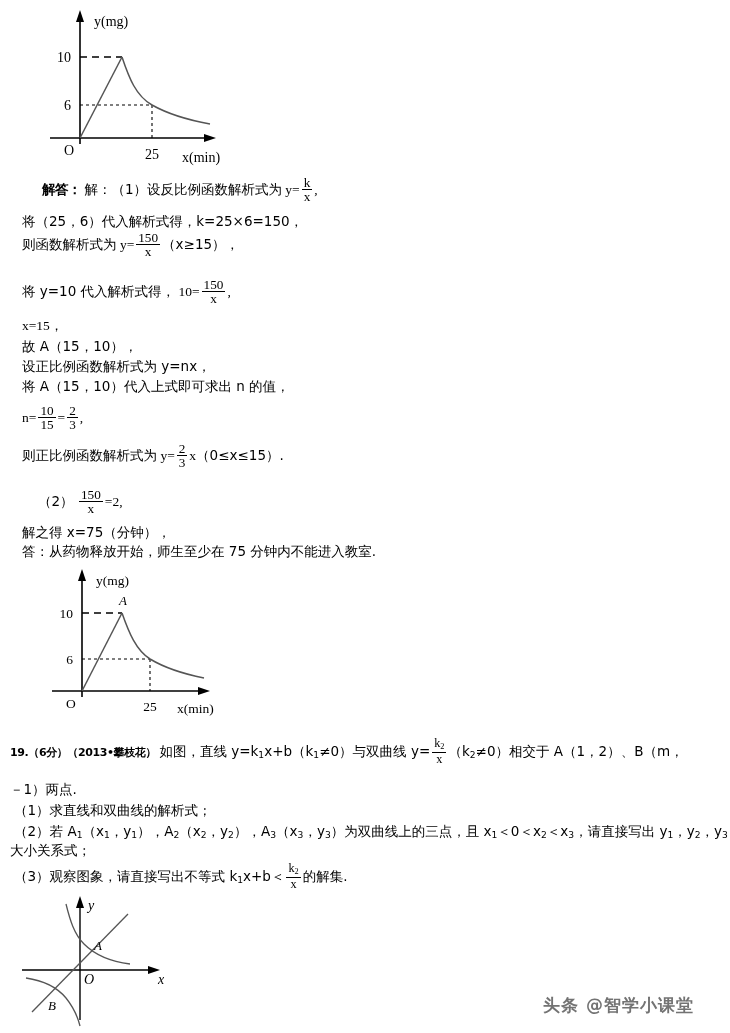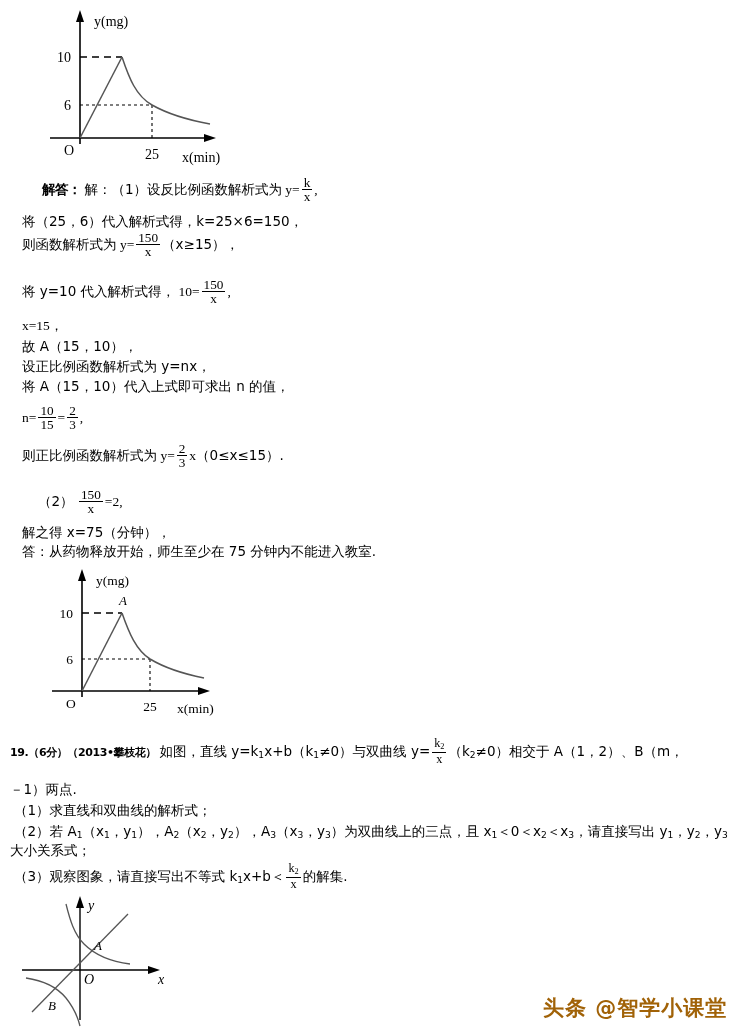--- a/index.html
+++ b/index.html
@@ -78,23 +78,23 @@
     position: absolute;
     font-size: 13.5px;
     white-space: nowrap;
     line-height: 1.3;
   }
 
   
   .watermark {
     position: absolute;
     font-family: "DejaVu Sans", "Liberation Sans", sans-serif;
-    font-size: 21px;
+    font-size: 17px;
     font-weight: bold;
-    color: #a16207;
+    color: #737373;
     letter-spacing: 1px;
     white-space: nowrap;
   }
 </style>
 </head>
 <body>
 
 <div class="page">
 
   <div class="fig" style="left:22px; top:4px;">

